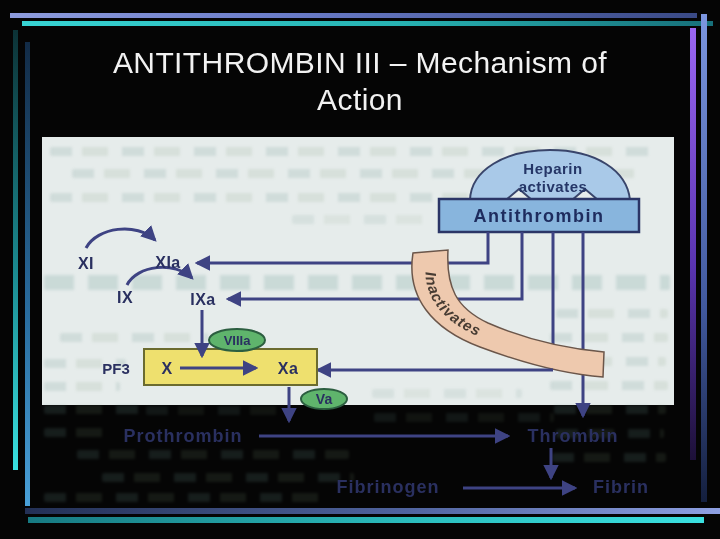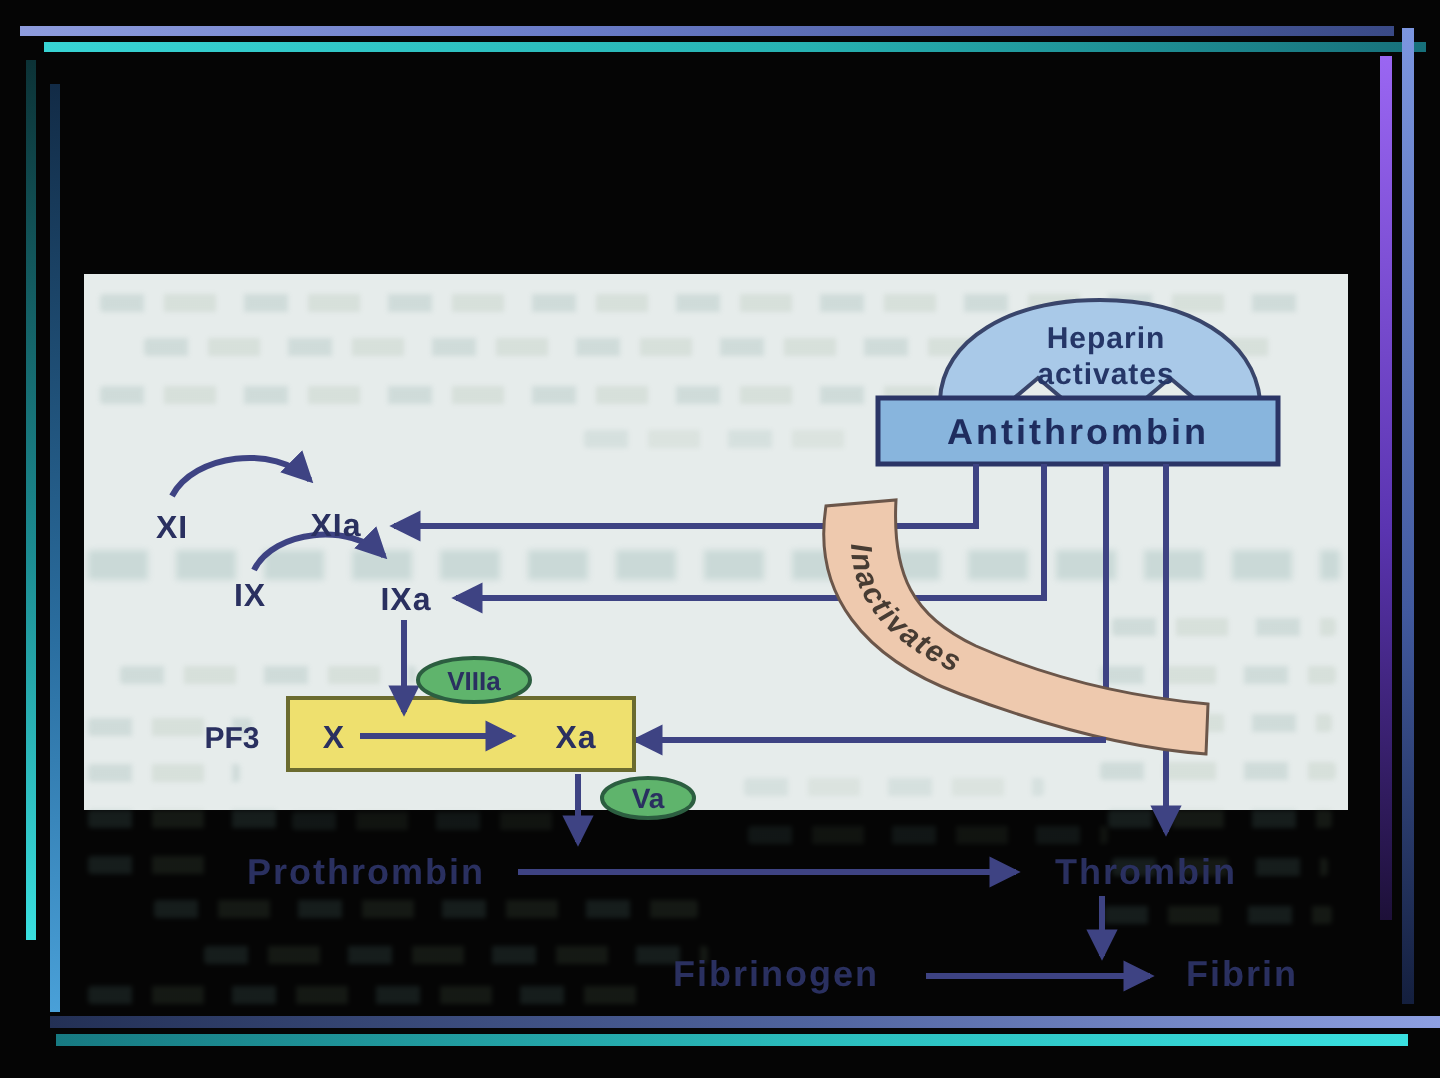--- a/index.html
+++ b/index.html
@@ -56,20 +56,22 @@
   <div class="bar top-blue"></div>
   <div class="bar top-teal"></div>
   <div class="bar left-teal"></div>
   <div class="bar left-blue"></div>
   <div class="bar right-purple"></div>
   <div class="bar right-blue"></div>
   <div class="bar bot-blue"></div>
   <div class="bar bot-teal"></div>
 
   <div class="title">
+    <div>ANTITHROMBIN III – Mechanism of</div>
+    <div>Action</div>
   </div>
 
   <div class="panel">
 
     <div class="g" style="left:8px;top:10px;width:600px"></div>
     <div class="g" style="left:30px;top:32px;width:572px"></div>
     <div class="g" style="left:8px;top:56px;width:430px"></div>
     <div class="g" style="left:250px;top:78px;width:140px;opacity:.4"></div>
     <div class="g big" style="left:2px;top:138px;width:626px"></div>
     <div class="g" style="left:18px;top:196px;width:148px"></div>

